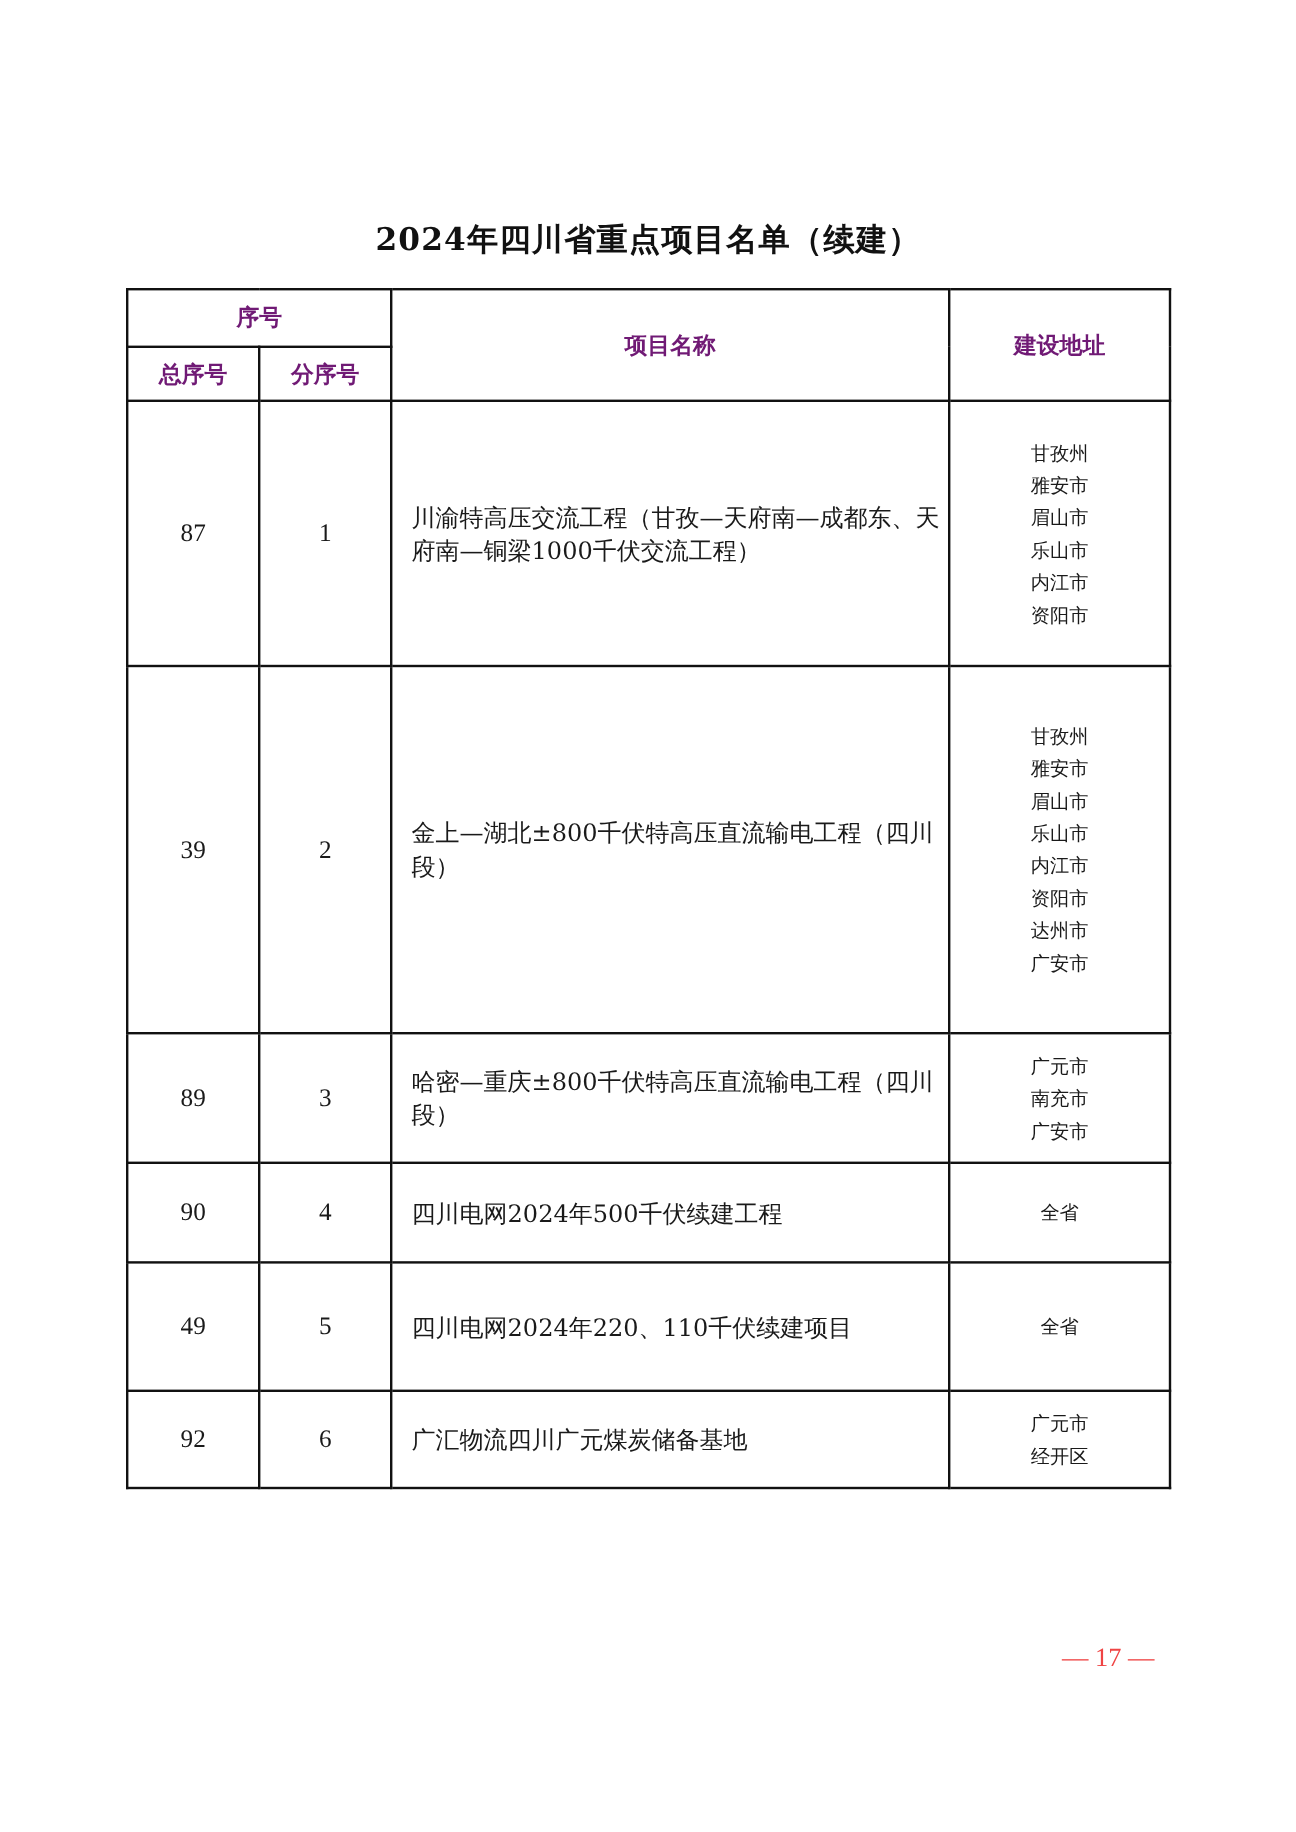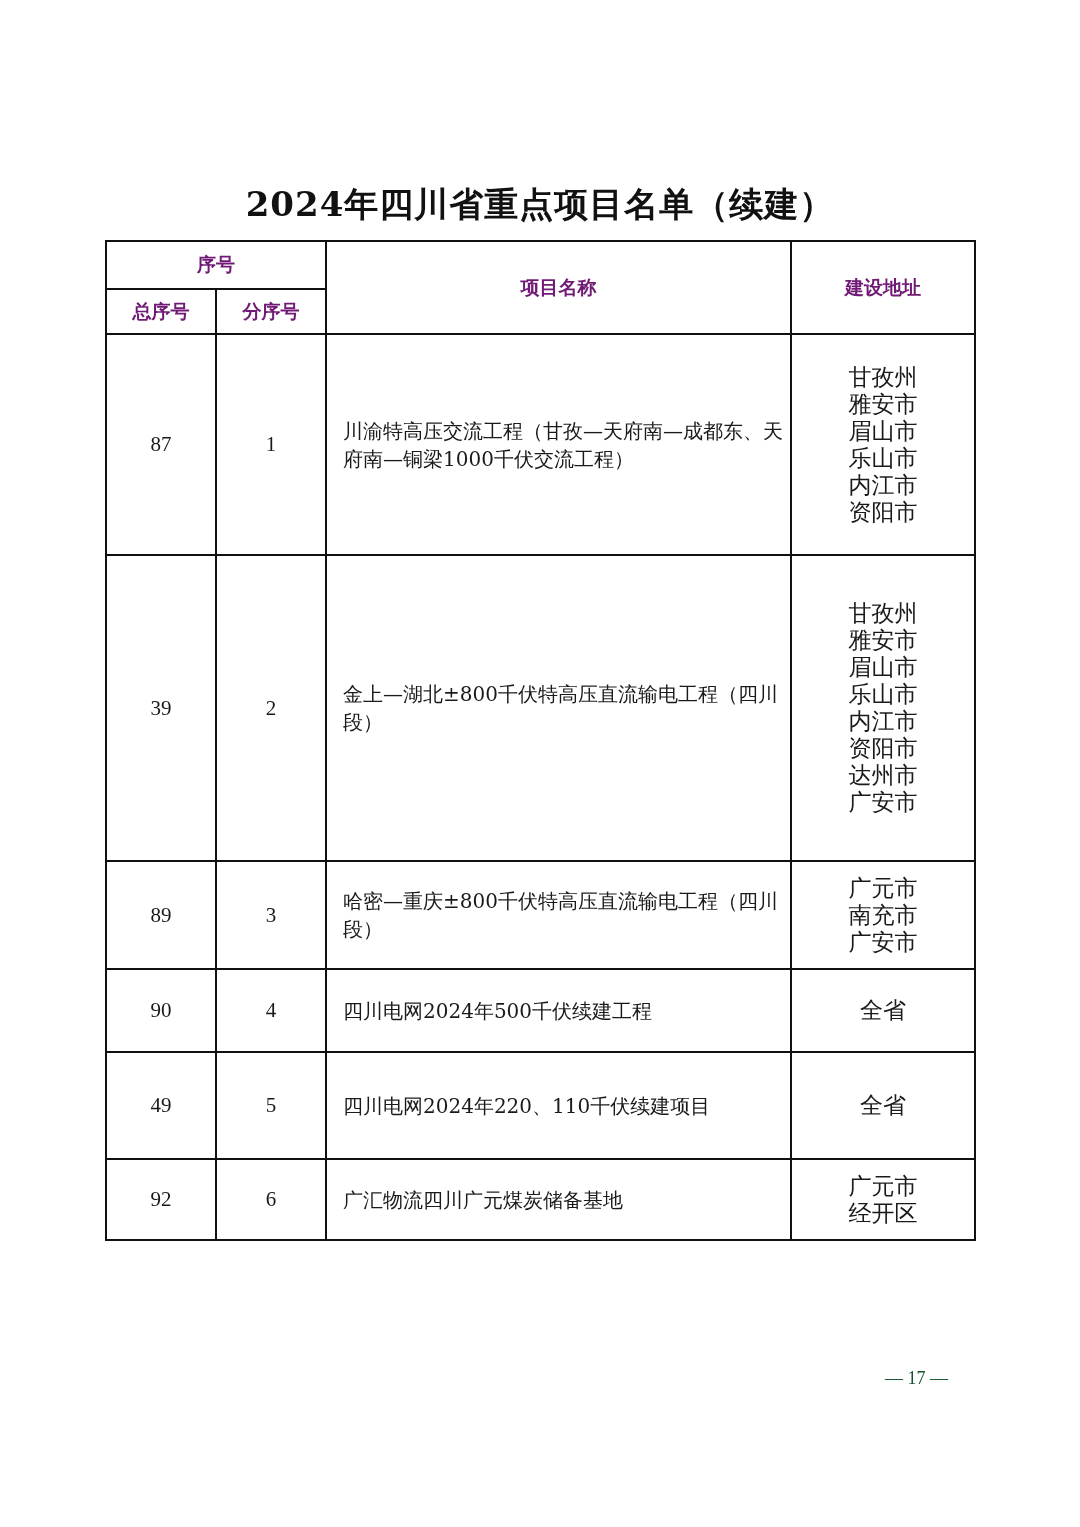--- a/index.html
+++ b/index.html
@@ -1,31 +1,31 @@
 <!DOCTYPE html>
 <html><head>
 <meta charset="utf-8">
 <style>
   html, body { margin: 0; padding: 0; background: #ffffff; }
   body { width: 1080px; height: 1527px; position: relative; overflow: hidden;
          font-family: "DejaVu Serif", "Liberation Serif", serif; color: #1a1a1a; }
   .title { position: absolute; left: 0; width: 1080px; top: 182px; text-align: center;
-           font-size: 34px; font-weight: bold; letter-spacing: 1px; color: #111; }
+           font-size: 26px; font-weight: bold; letter-spacing: 1px; color: #111; }
   table { position: absolute; left: 105px; top: 240px; border-collapse: collapse;
           table-layout: fixed; width: 869px; }
   td, th { border: 2px solid #111; padding: 0; vertical-align: middle; }
   th { font-family: "DejaVu Sans", "Liberation Sans", sans-serif; font-weight: bold;
        font-size: 19px; text-align: center; color: #701a75; }
   td { font-size: 20px; }
   td.num { text-align: center; font-family: "Liberation Serif", serif; font-size: 21px; }
   td.name { text-align: left; padding-left: 16px; line-height: 28px; }
-  td.addr { text-align: center; line-height: 27px; font-size: 23px; }
+  td.addr { text-align: center; line-height: 27px; font-size: 16px; }
   .addr-line { display: block; }
-  .footer { position: absolute; top: 1368px; left: 885px; font-size: 18px;
-            font-family: "Liberation Serif", serif; color: #14532d; }
+  .footer { position: absolute; top: 1368px; left: 885px; font-size: 22px;
+            font-family: "Liberation Serif", serif; color: #ef4444; }
 </style>
 </head>
 <body>
 
 <div class="title">2024年四川省重点项目名单（续建）</div>
 
 <table>
   <colgroup>
     <col style="width:110px">
     <col style="width:110px">

